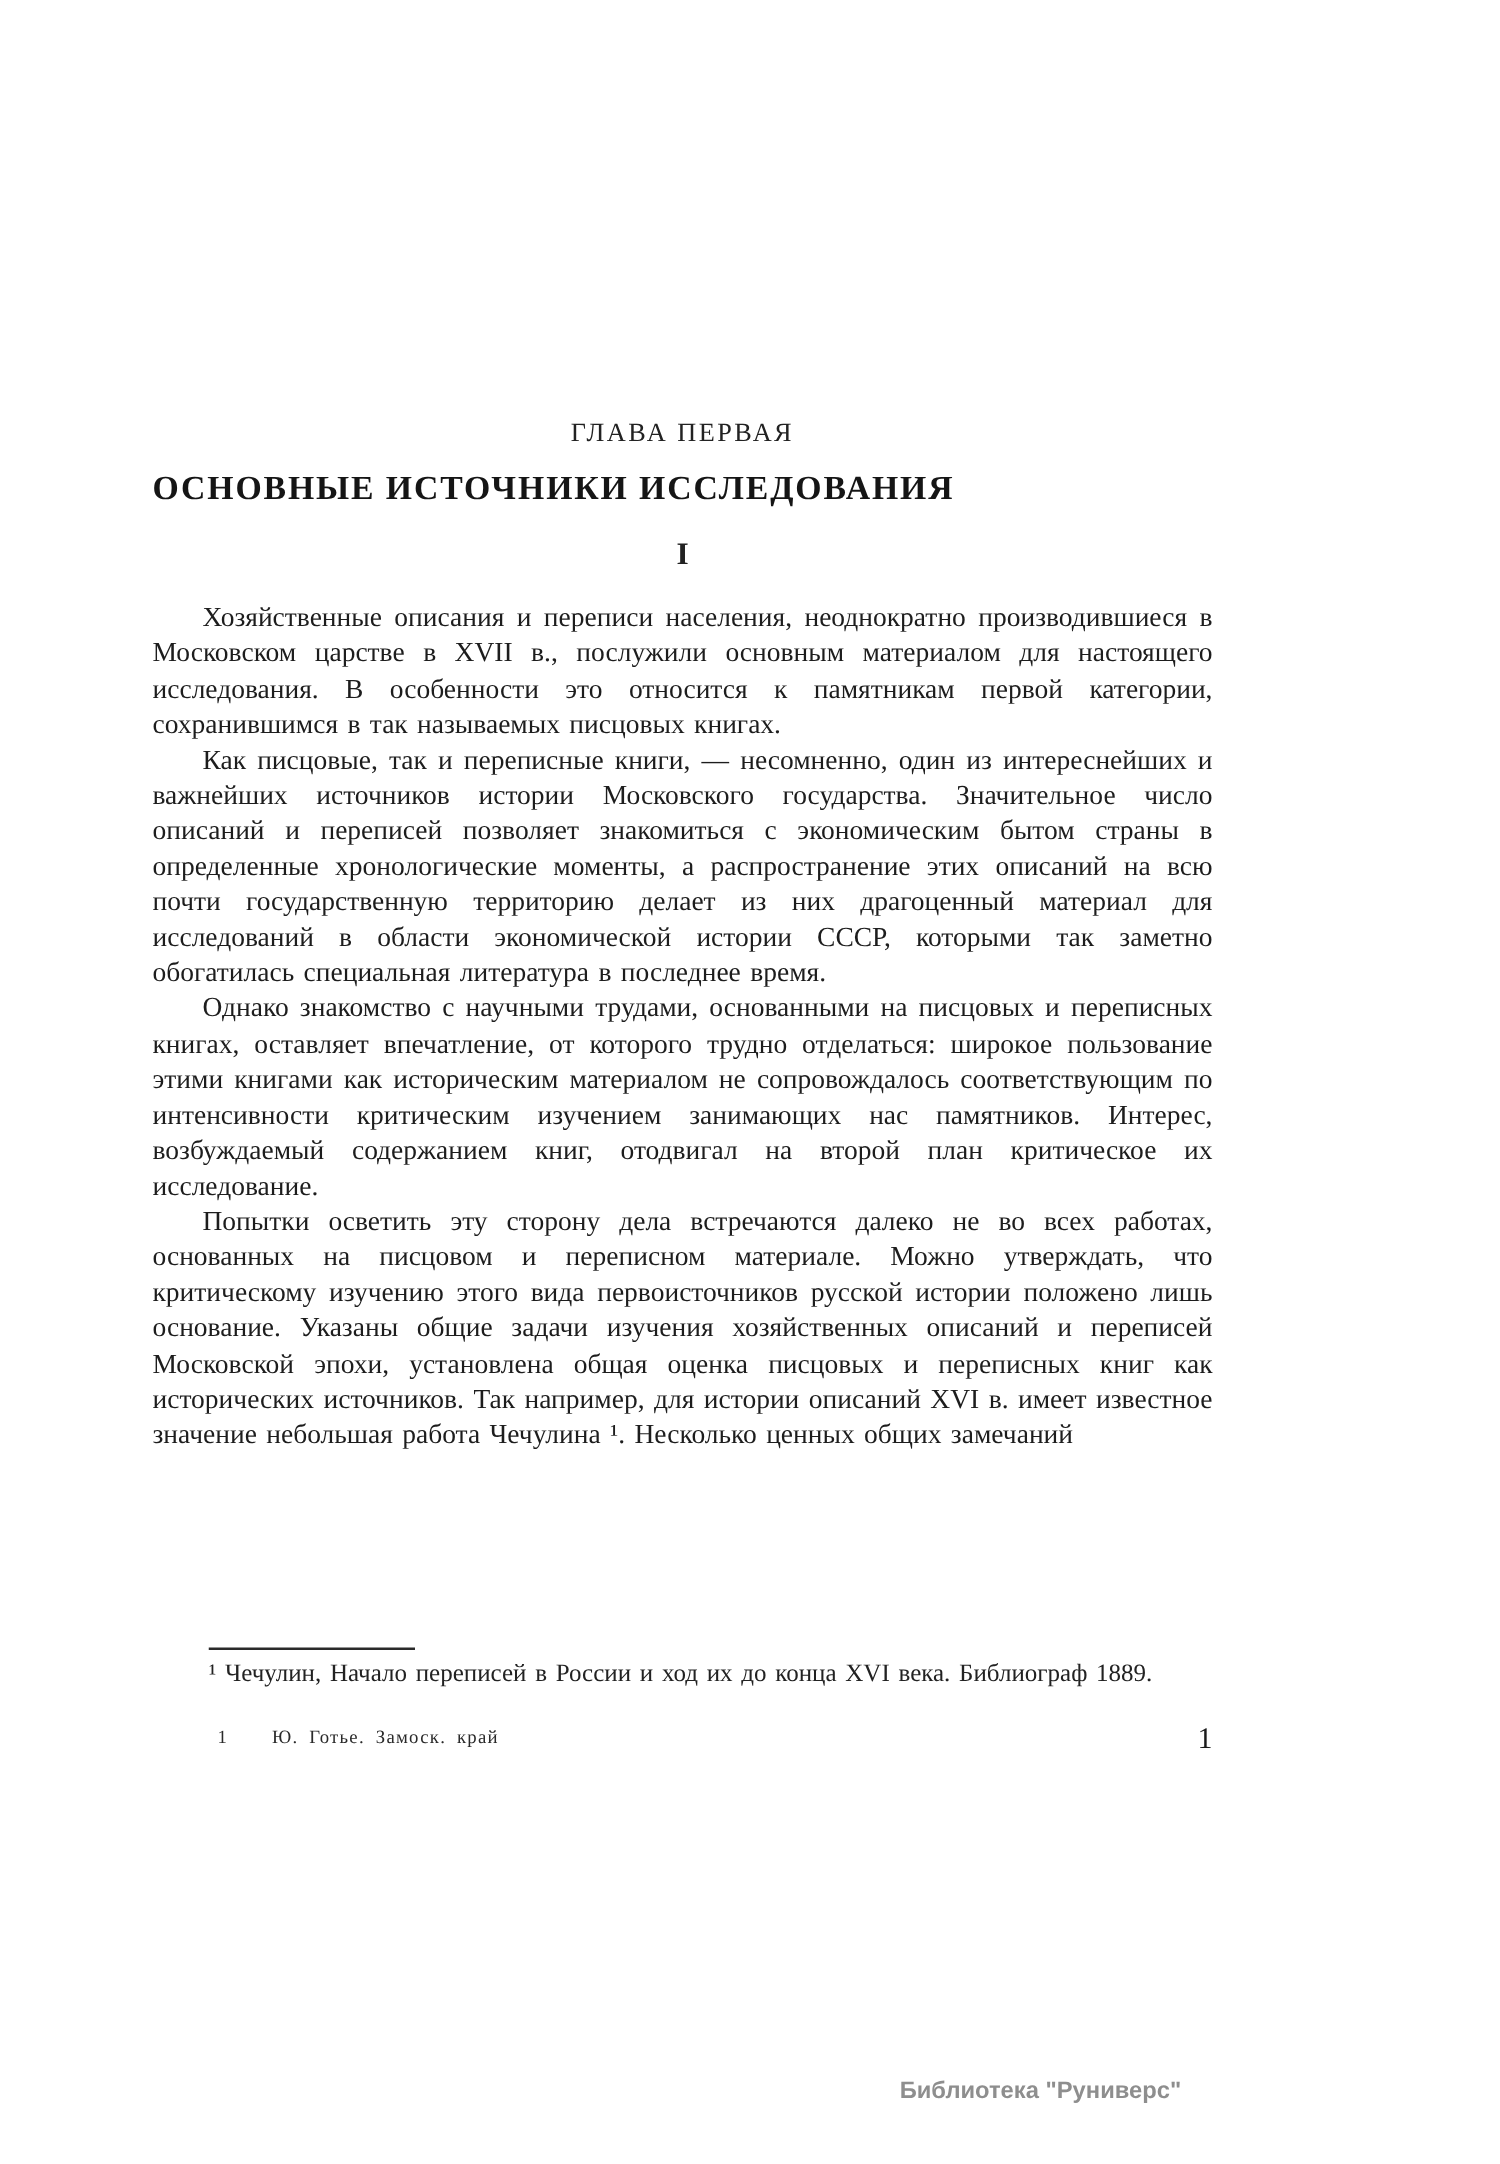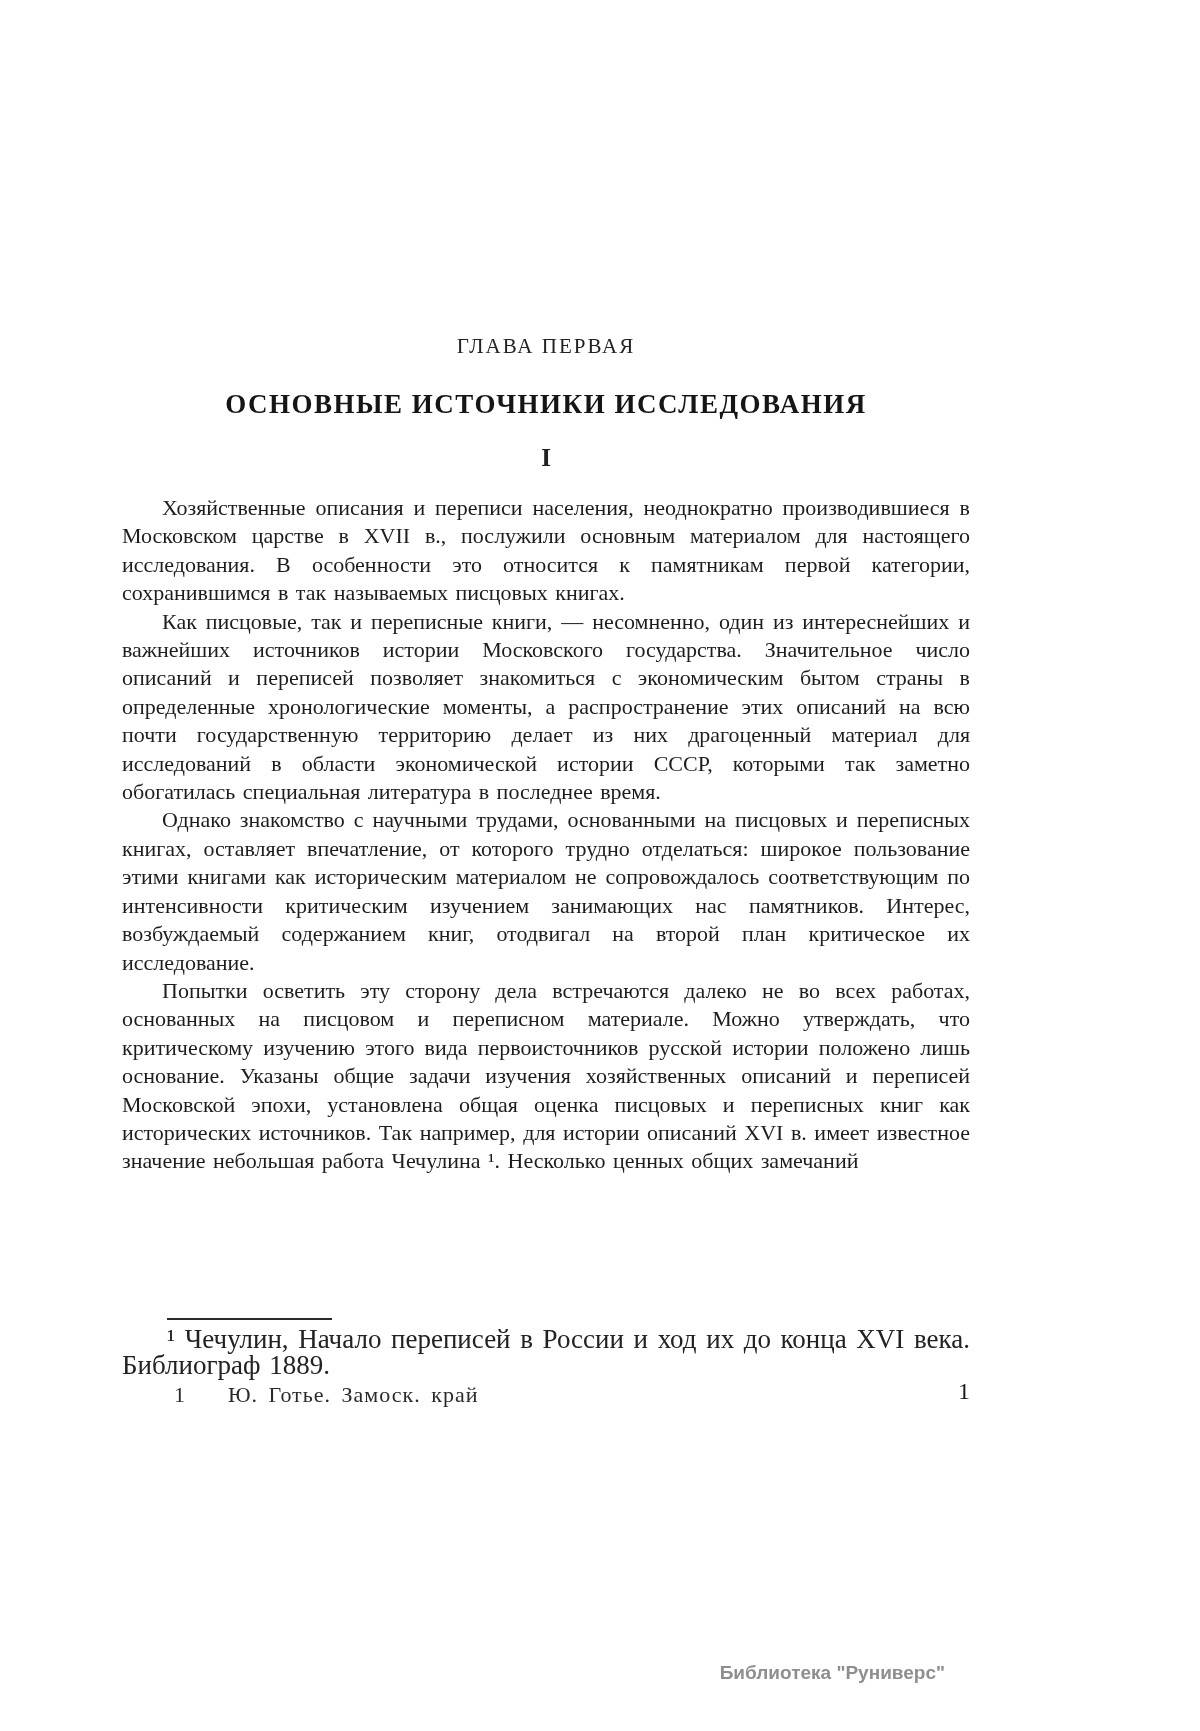--- a/index.html
+++ b/index.html
@@ -23,25 +23,24 @@
     width: 848px;
   }
   .chapter-heading {
     text-align: center;
     font-size: 21px;
     font-weight: normal;
     letter-spacing: 2px;
     color: #222;
   }
   .chapter-title {
-    text-align: center;
     font-size: 27px;
     font-weight: bold;
     letter-spacing: 1.5px;
-    margin-top: 30px;
+    margin-top: 16px;
     color: #151515;
   }
   .section-numeral {
     text-align: center;
     font-size: 25px;
     margin-top: 24px;
     font-weight: bold;
     color: #222;
   }
   .body-text {
@@ -62,38 +61,38 @@
     top: 1318px;
     width: 848px;
   }
   .footnote-rule {
     width: 165px;
     margin-left: 45px;
     border-top: 2px solid #2a2a2a;
   }
   .footnote {
     margin: 6px 0 0 0;
-    font-size: 27px;
+    font-size: 20px;
     line-height: 26px;
     text-indent: 45px;
     text-align: justify;
     word-spacing: 2px;
     color: #222;
   }
   .footer-row {
     position: absolute;
     left: 122px;
     top: 1378px;
     width: 848px;
   }
   .footer-signature {
     position: absolute;
     left: 52px;
     top: 4px;
-    font-size: 22px;
+    font-size: 15px;
     letter-spacing: 1px;
     word-spacing: 4px;
     color: #2a2a2a;
     white-space: pre;
   }
   .page-number {
     position: absolute;
     right: 0;
     top: 0;
     font-size: 24px;

